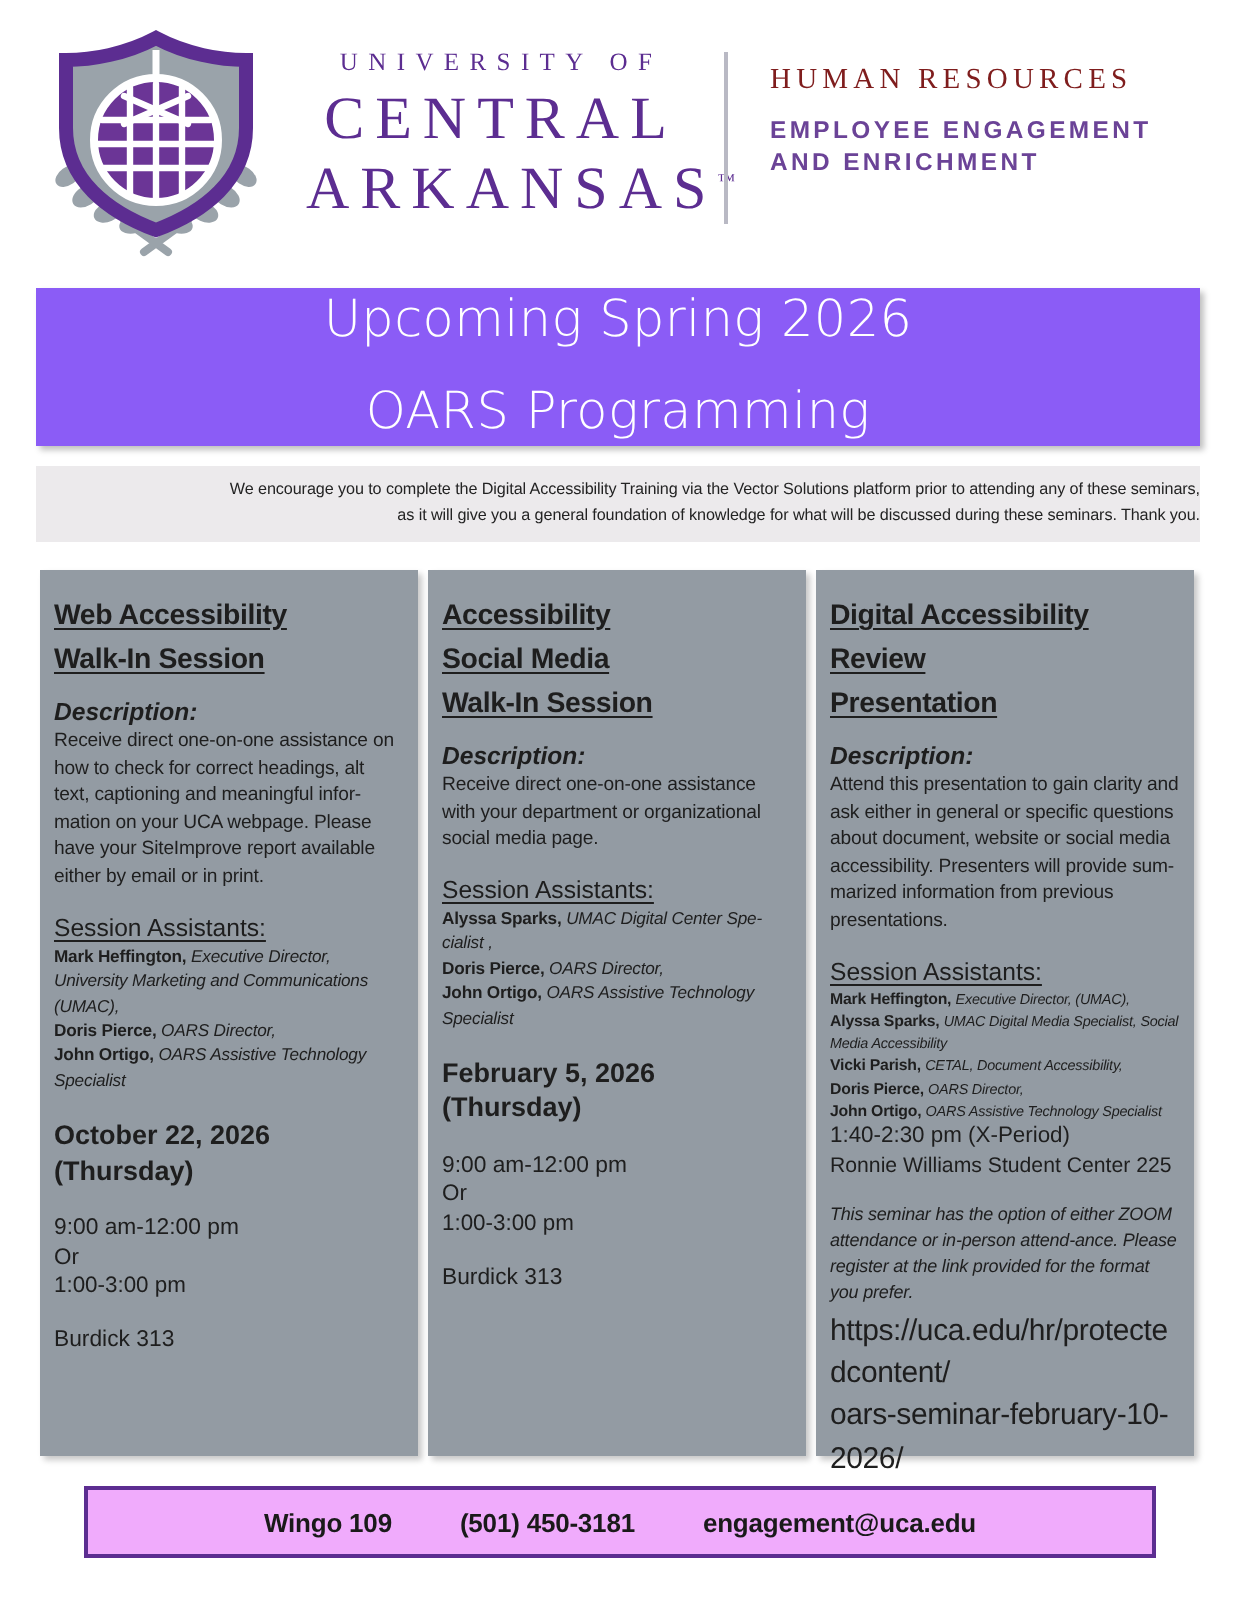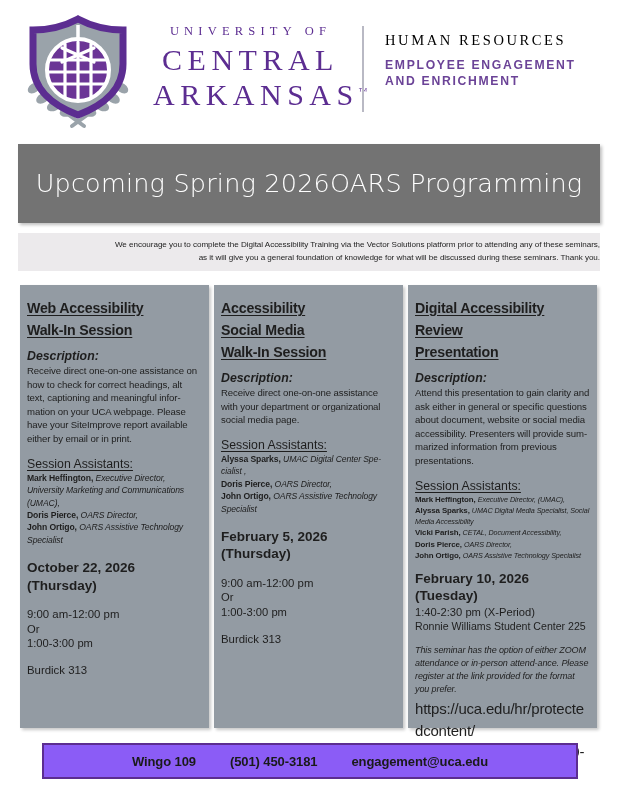--- a/index.html
+++ b/index.html
@@ -75,45 +75,45 @@
   .hr-block {
     position: absolute;
     left: 385px;
     top: 32px;
     width: 225px;
   }
   .hr-title {
     font-family: "Liberation Serif", serif;
     font-size: 14.5px;
     letter-spacing: 2.6px;
-    color: #000000;
+    color: #7f1d1d;
   }
   .hr-sub {
     font-family: "Liberation Sans", sans-serif;
     font-size: 12.2px;
     font-weight: bold;
     letter-spacing: 1.7px;
     color: #6B4397;
     line-height: 1.35;
     margin-top: 8px;
   }
 
   
   .banner {
     position: absolute;
     left: 18px;
     top: 144px;
     width: 582px;
     height: 79px;
-    background: #737373;
+    background: #8b5cf6;
     box-shadow: 2px 2px 3px rgba(0,0,0,0.25);
     display: flex;
-    flex-direction: row;
+    flex-direction: column;
     align-items: center;
-    justify-content: center;
+    justify-content: space-between;
   }
   .banner-line {
     color: #ffffff;
     font-family: "DejaVu Sans", sans-serif;
     font-size: 25.5px;
     font-weight: 300;
     line-height: 1.28;
     letter-spacing: 0.2px;
   }
 
@@ -230,21 +230,21 @@
   }
 
   
   .footer {
     position: absolute;
     left: 42px;
     top: 743px;
     width: 536px;
     height: 36px;
     border: 2px solid #5C2D91;
-    background: #8b5cf6;
+    background: #f0abfc;
     display: flex;
     align-items: center;
     justify-content: center;
     gap: 34px;
     box-sizing: border-box;
   }
   .footer span {
     font-weight: bold;
     font-size: 13px;
     color: #1a1a1a;
@@ -375,23 +375,20 @@
   <div class="desc-label">Description:</div>
   <div class="desc-body">Attend this presentation to gain clarity and ask either in general or specific questions about document, website or social media accessibility. Presenters will provide sum-marized information from previous presentations.</div>
   <div class="assist-label">Session Assistants:</div>
   <div class="assist-list small">
     <div><span class="nm">Mark Heffington,</span> <span class="ro">Executive Director, (UMAC),</span></div>
     <div><span class="nm">Alyssa Sparks,</span> <span class="ro">UMAC Digital Media Specialist, Social Media Accessibility</span></div>
     <div><span class="nm">Vicki Parish,</span> <span class="ro">CETAL, Document Accessibility,</span></div>
     <div><span class="nm">Doris Pierce,</span> <span class="ro">OARS Director,</span></div>
     <div><span class="nm">John Ortigo,</span> <span class="ro">OARS Assistive Technology Specialist</span></div>
   </div>
-  <div class="date-line tight">
-    <div>February 10, 2026 (Tuesday)</div>
-  </div>
   <div class="time-sub">1:40-2:30 pm (X-Period)</div>
   <div class="room-line tight">Ronnie Williams Student Center 225</div>
   <div class="note-block">This seminar has the option of either ZOOM attendance or in-person attend-ance.  Please register at the link provided for the format you prefer.</div>
   <div class="url-block">
     <div>https://uca.edu/hr/protectedcontent/</div>
     <div>oars-seminar-february-10-2026/</div>
   </div>
 </div>
 
 <div class="footer">

